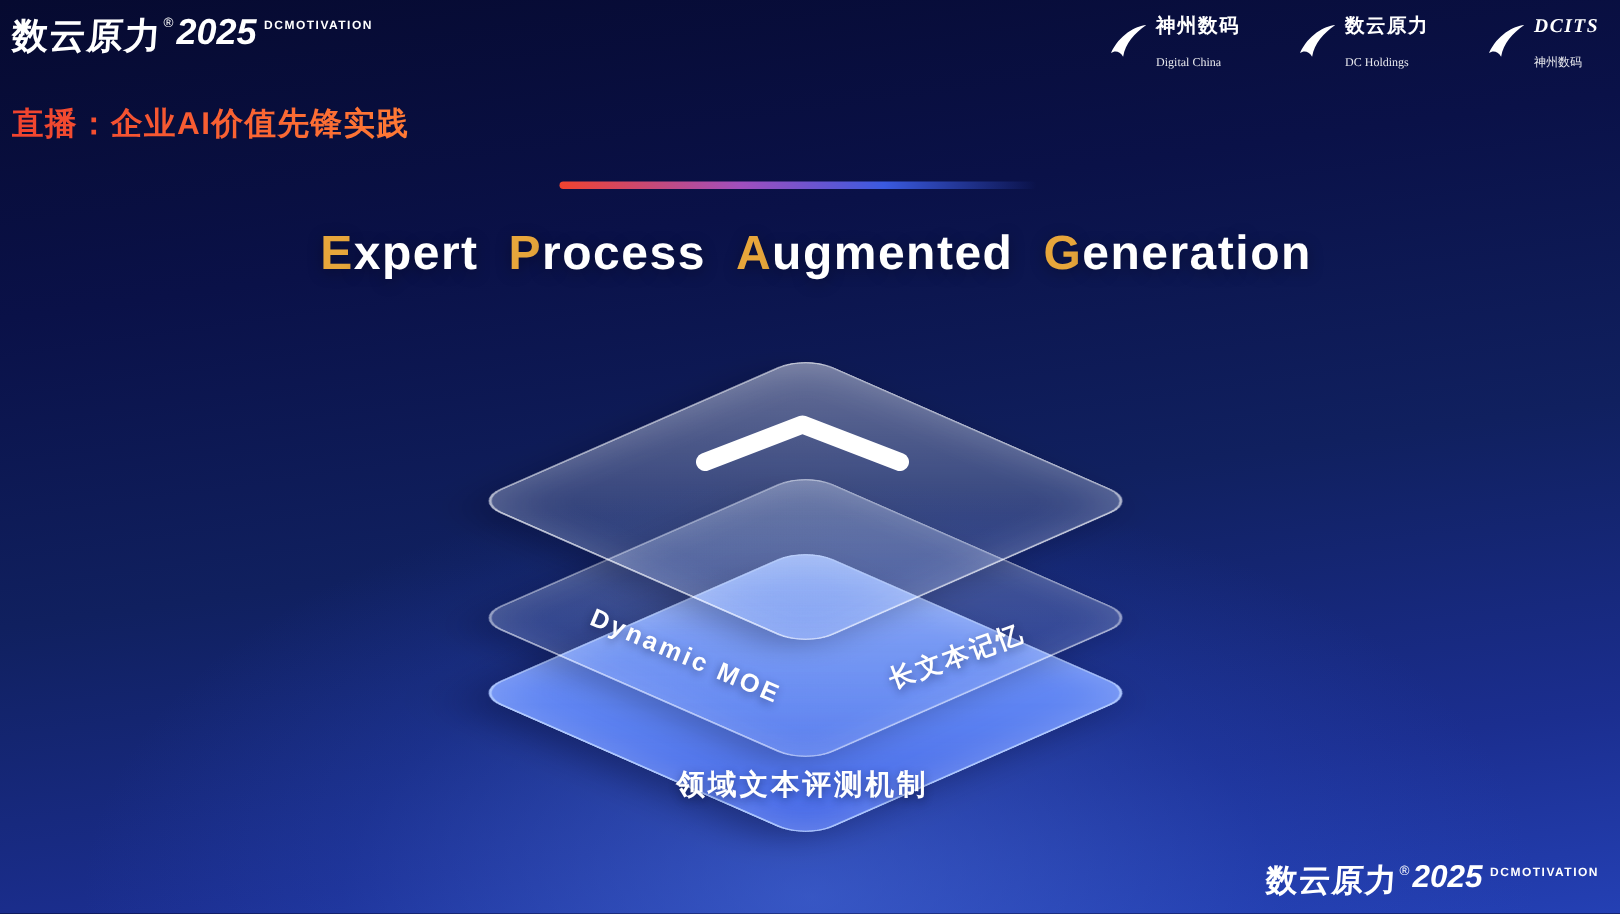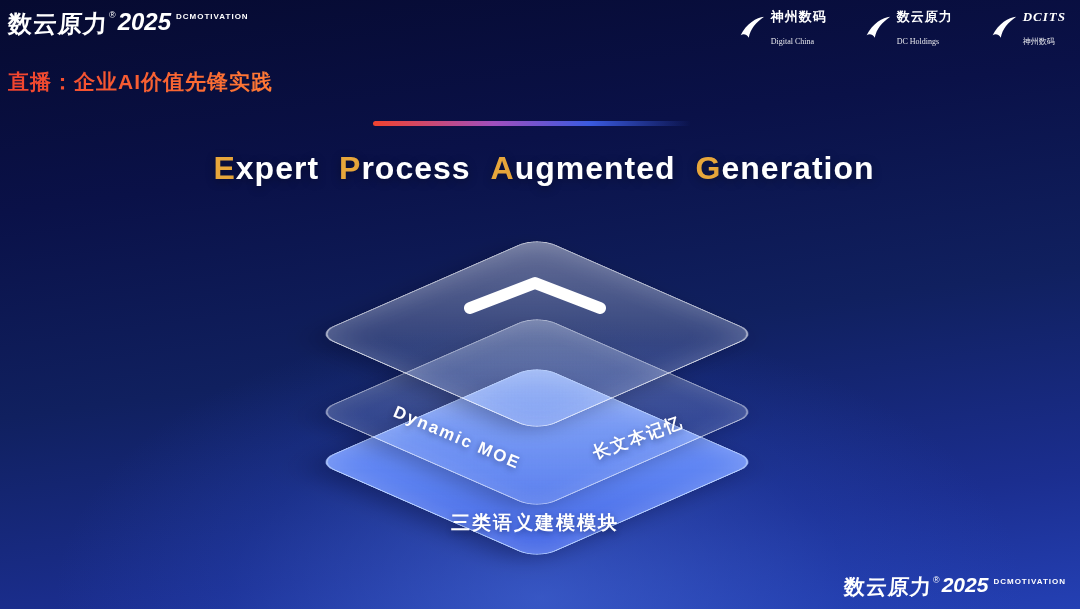--- a/index.html
+++ b/index.html
@@ -167,21 +167,21 @@
     <div class="layer layer-top"></div>
 
     <div class="chevron-wrap">
       <svg viewBox="0 0 146 38" fill="none">
         <polyline points="8,32 73,7 138,32" stroke="#ffffff" stroke-width="12" stroke-linecap="round" stroke-linejoin="round"></polyline>
       </svg>
     </div>
 
     <div class="layer-label label-mid-left">Dynamic MOE</div>
     <div class="layer-label label-mid-right">长文本记忆</div>
-    <div class="layer-label label-bottom">三类语义建模模块</div>
+    <div class="layer-label label-bottom">领域文本评测机制</div>
   </div>
 
   <div class="brand brand-footer">
     <span class="brand-name">数云原力</span>
     <span class="brand-reg">®</span>
     <span class="brand-year">2025</span>
     <span class="brand-sub">
       <span>DC</span>
       <span>MOTIVATION</span>
     </span>

